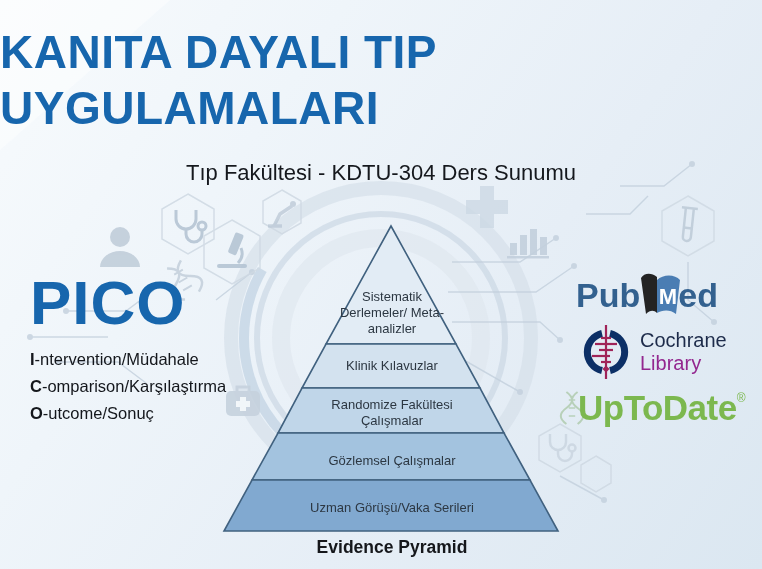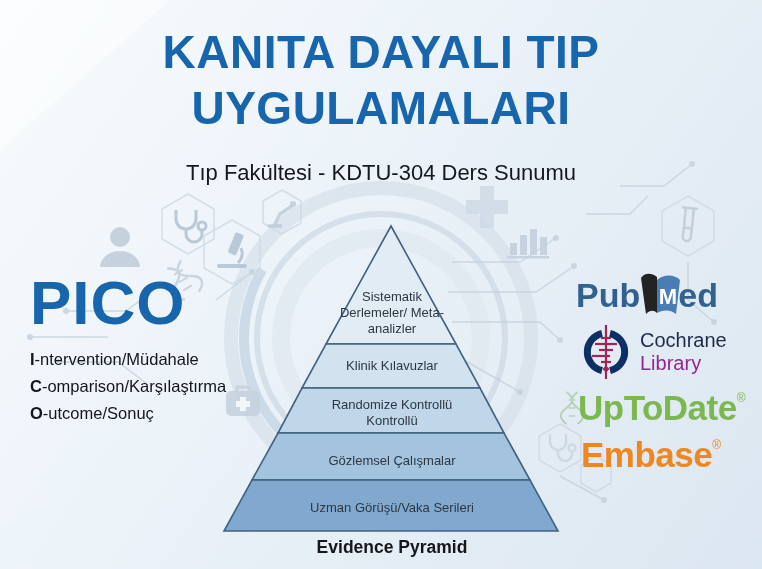--- a/index.html
+++ b/index.html
@@ -4,21 +4,21 @@
 <style>
   html,body{margin:0;padding:0;background:#cfd8e0;}
   .stage{
     position:relative;width:762px;height:569px;overflow:hidden;
     font-family:"Liberation Sans",sans-serif;
     background:linear-gradient(125deg,#f8fbfd 0%,#eff5fa 30%,#e6eef6 62%,#dbe7f1 100%);
   }
   svg.bg{position:absolute;inset:0;z-index:0;}
   .layer{position:absolute;z-index:2;}
 
-  .title{left:0;right:0;top:24px;text-align:center;font-weight:800;
+  .title{left:0;right:0;top:24px;font-weight:800;
          font-size:46px;line-height:56px;letter-spacing:.5px;}
   .subtitle{left:0;right:0;top:160px;text-align:center;font-size:22px;color:#15181d;}
 
   .pico{left:30px;top:270px;}
   .pico-heading{font-size:62px;font-weight:800;line-height:66px;letter-spacing:1px;}
   .pico-list{margin-top:10px;font-size:16.5px;color:#14171c;}
   .pico-item{line-height:27px;white-space:nowrap;}
   .pico-letter{font-weight:700;}
 
   .pyramid-wrap{left:212px;top:218px;width:360px;height:350px;}
@@ -182,21 +182,21 @@
       <g stroke-width="1.6" stroke="#40617f">
         <polygon points="179,8 114,126 244,126" fill="#e2ecf5"></polygon>
         <polygon points="114,126 244,126 268,170 90,170" fill="#d3e2ef"></polygon>
         <polygon points="90,170 268,170 292,215 66,215" fill="#c0d6e9"></polygon>
         <polygon points="66,215 292,215 318,262 40,262" fill="#a3c3df"></polygon>
         <polygon points="40,262 318,262 346,313 12,313" fill="#81a9d0"></polygon>
       </g>
     </svg>
     <div class="pyr-label lab1">Sistematik Derlemeler/ Meta-analizler</div>
     <div class="pyr-label lab2">Klinik Kılavuzlar</div>
-    <div class="pyr-label lab3">Randomize Kontrollü Kontrollü</div>
+    <div class="pyr-label lab3">Randomize Fakültesi Çalışmalar</div>
     <div class="pyr-label lab4">Gözlemsel Çalışmalar</div>
     <div class="pyr-label lab5">Uzman Görüşü/Vaka Serileri</div>
     <div class="caption" style="color: rgb(21, 23, 27);">Evidence Pyramid</div>
   </div>
 
   <div class="layer pubmed">
     <span style="color: rgb(51, 97, 143);">Pub</span>
     <svg width="46" height="46" viewBox="0 0 46 46">
       <path d="M21,5 C15,0 8,1 5,6 L10,42 C14,38 18,38 21,41 Z" fill="#232323"></path>
       <path d="M21,8 C27,2 39,2 44,8 L40,42 C34,37 26,38 21,41 Z" fill="#4a7db3"></path>
@@ -224,17 +224,14 @@
     <div class="cochrane-texts">
       <span style="color: rgb(29, 43, 74);">Cochrane</span>
       <span style="color: rgb(147, 39, 143);">Library</span>
     </div>
   </div>
 
   <div class="layer uptodate" style="color: rgb(124, 184, 79);">
     <span>UpToDate</span><span class="reg">®</span>
   </div>
 
-  <div class="layer embase" style="color: rgb(238, 135, 34);">
-    <span>Embase</span><span class="reg">®</span>
-  </div>
 
 </div>
 
 </body></html>

